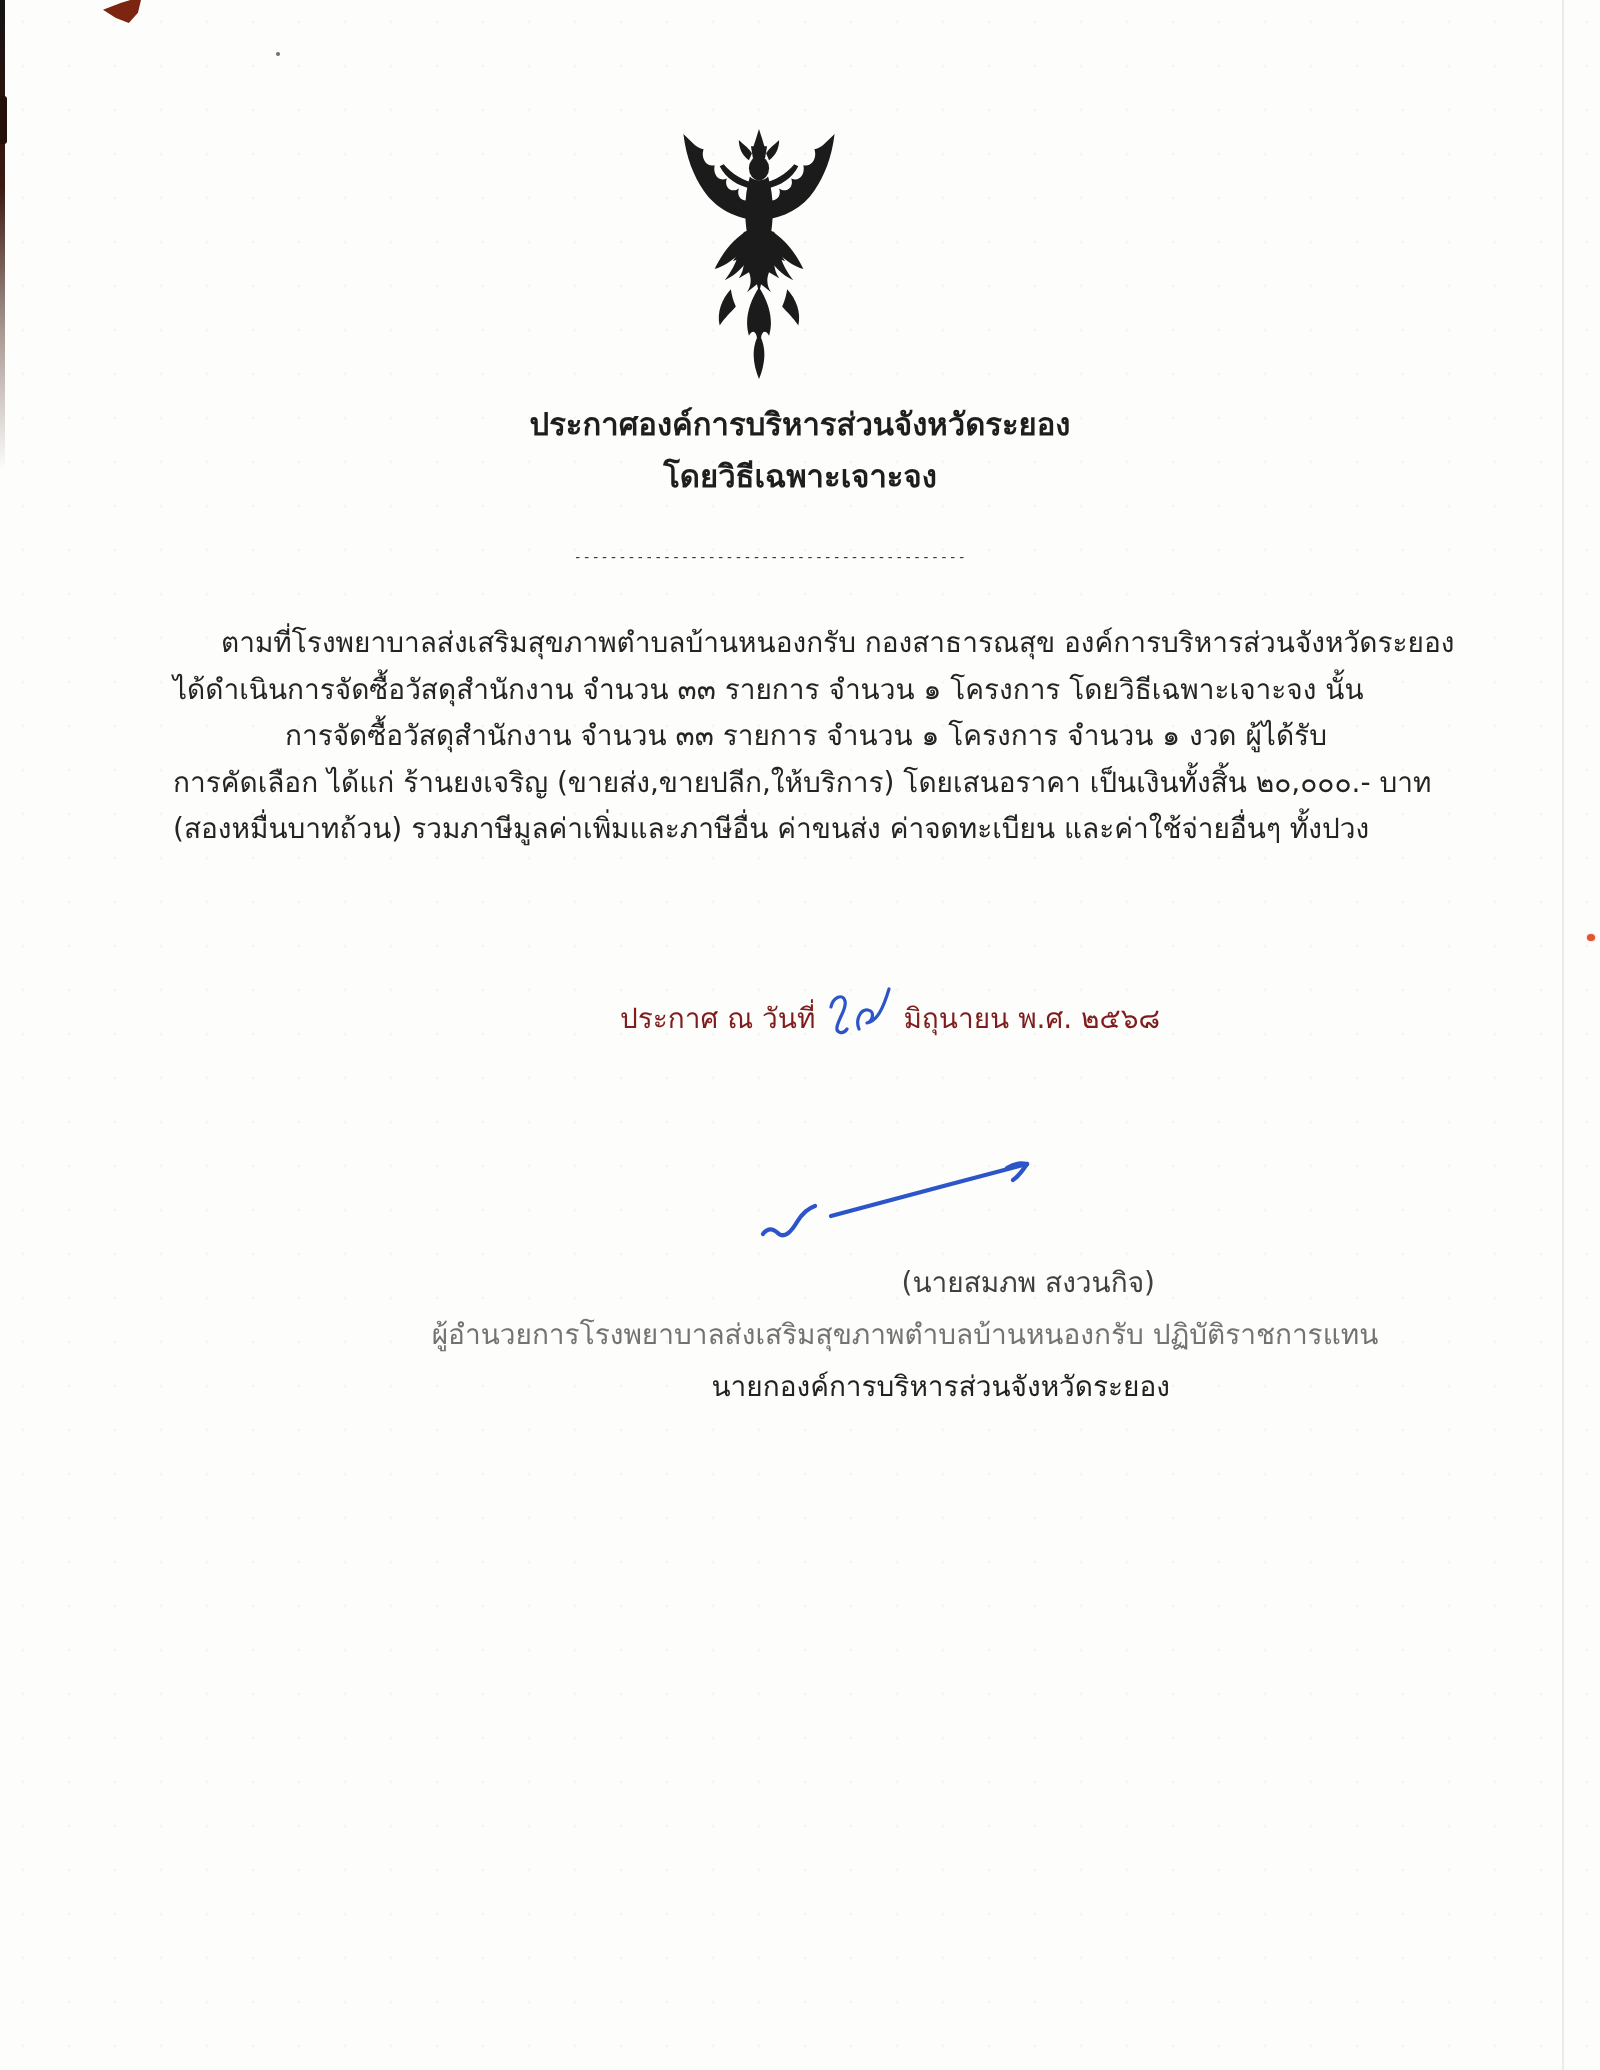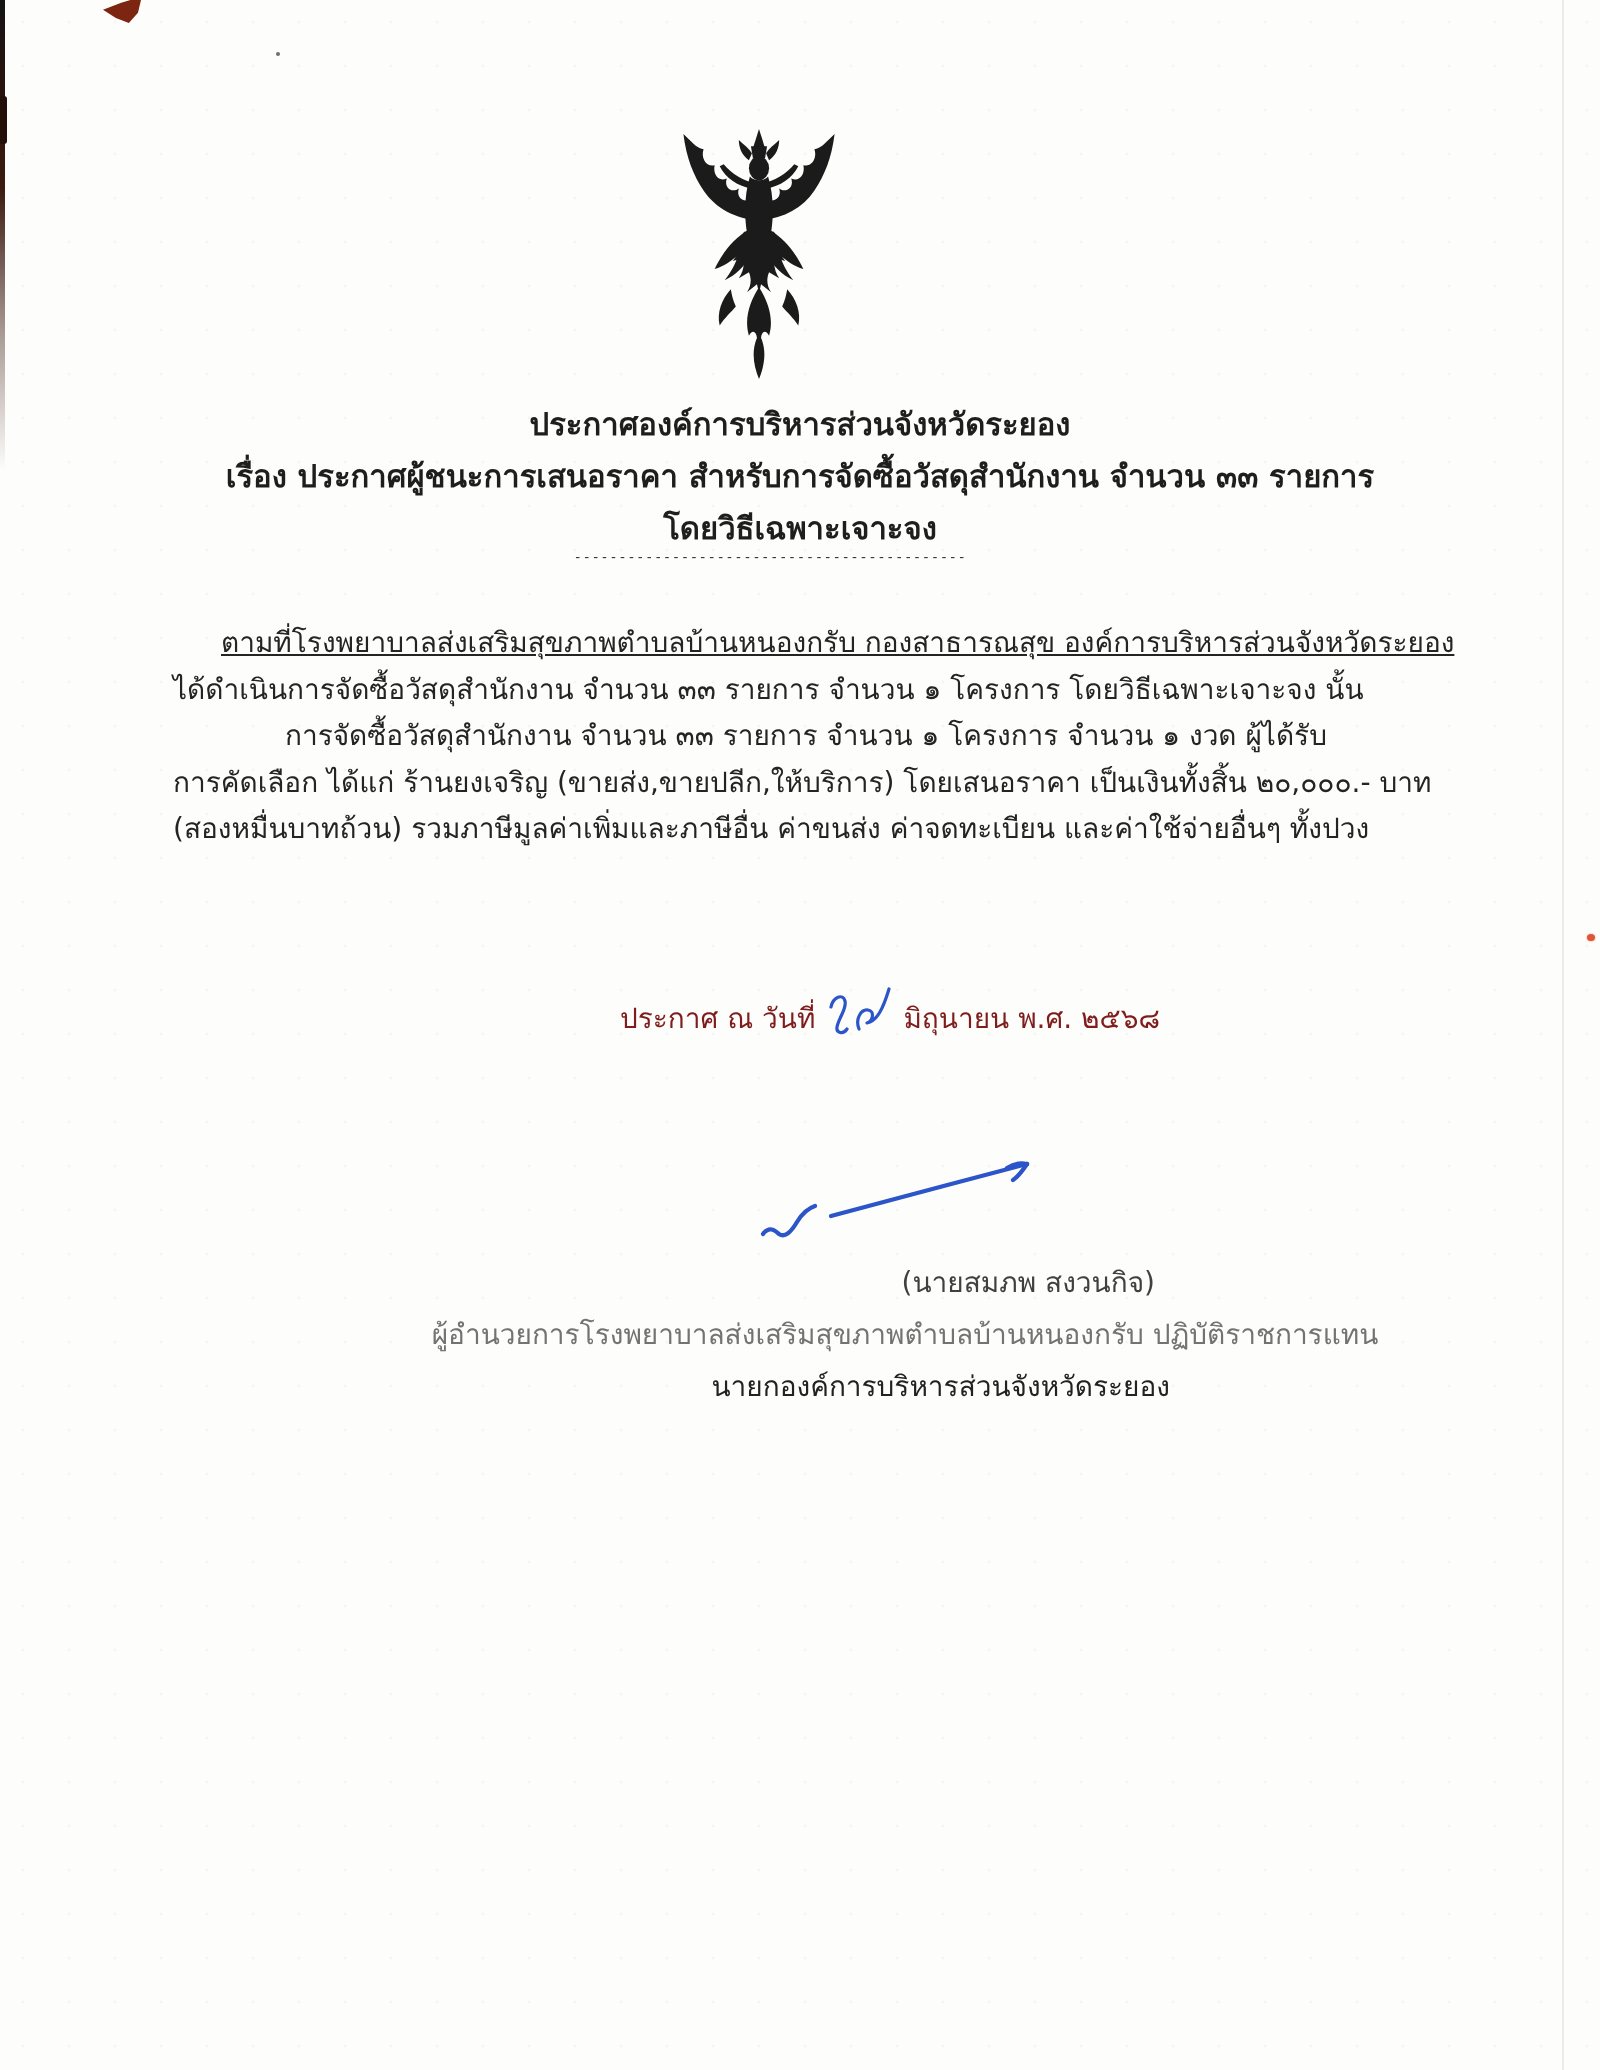--- a/index.html
+++ b/index.html
@@ -40,21 +40,21 @@
 
   .divider{
     position:absolute;left:570px;top:549px;width:400px;text-align:center;
     font-family:"DejaVu Sans Mono","Liberation Mono",monospace;
     font-size:14px;letter-spacing:0.5px;color:#3a3a3a;white-space:nowrap;overflow:hidden;
   }
 
   .body-text{position:absolute;left:173px;top:620px;width:1270px;
     font-size:28px;line-height:46.5px;color:#242424;}
   .body-line{white-space:nowrap;}
-  .ind-1{padding-left:48px;text-decoration:underline;}
+  .ind-1{padding-left:48px;}
   .ind-2{padding-left:112px;}
 
   .date-line{
     position:absolute;left:620px;top:996px;width:700px;
     font-size:28px;color:#7f1d1d;white-space:nowrap;display:flex;align-items:baseline;
   }
   .day-slot{display:inline-block;width:88px;position:relative;height:1px;}
   .handwriting{position:absolute;left:2px;top:-46px;width:86px;height:64px;}
   .signature-ink{position:absolute;left:735px;top:1138px;width:330px;height:115px;}
 
@@ -119,21 +119,20 @@
                  C97,222 100,237 105,249 C110,237 113,222 107,208
                  C108,201 112,200 115,206 C120,189 114,172 105,158 Z"></path>
         <path d="M77,160 C68,170 63,183 66,196 C71,188 77,183 82,177 C79,171 78,165 77,160 Z"></path>
         <path d="M133,160 C142,170 147,183 144,196 C139,188 133,183 128,177 C131,171 132,165 133,160 Z"></path>
       </g>
     </svg>
   </div>
 
   <div class="heading">
     <div class="h-line">ประกาศองค์การบริหารส่วนจังหวัดระยอง</div>
-    <div class="h-line">เรื่อง ประกาศผู้ชนะการเสนอราคา  สำหรับการจัดซื้อวัสดุสำนักงาน จำนวน ๓๓ รายการ</div>
     <div class="h-line">โดยวิธีเฉพาะเจาะจง</div>
   </div>
 
   <div class="divider">--------------------------------------------</div>
 
   <div class="body-text">
     <div class="body-line ind-1">ตามที่โรงพยาบาลส่งเสริมสุขภาพตำบลบ้านหนองกรับ กองสาธารณสุข องค์การบริหารส่วนจังหวัดระยอง</div>
     <div class="body-line">ได้ดำเนินการจัดซื้อวัสดุสำนักงาน จำนวน ๓๓ รายการ จำนวน ๑ โครงการ โดยวิธีเฉพาะเจาะจง นั้น</div>
     <div class="body-line ind-2">การจัดซื้อวัสดุสำนักงาน จำนวน ๓๓ รายการ จำนวน ๑ โครงการ จำนวน ๑ งวด ผู้ได้รับ</div>
     <div class="body-line">การคัดเลือก ได้แก่ ร้านยงเจริญ (ขายส่ง,ขายปลีก,ให้บริการ) โดยเสนอราคา เป็นเงินทั้งสิ้น ๒๐,๐๐๐.- บาท</div>

